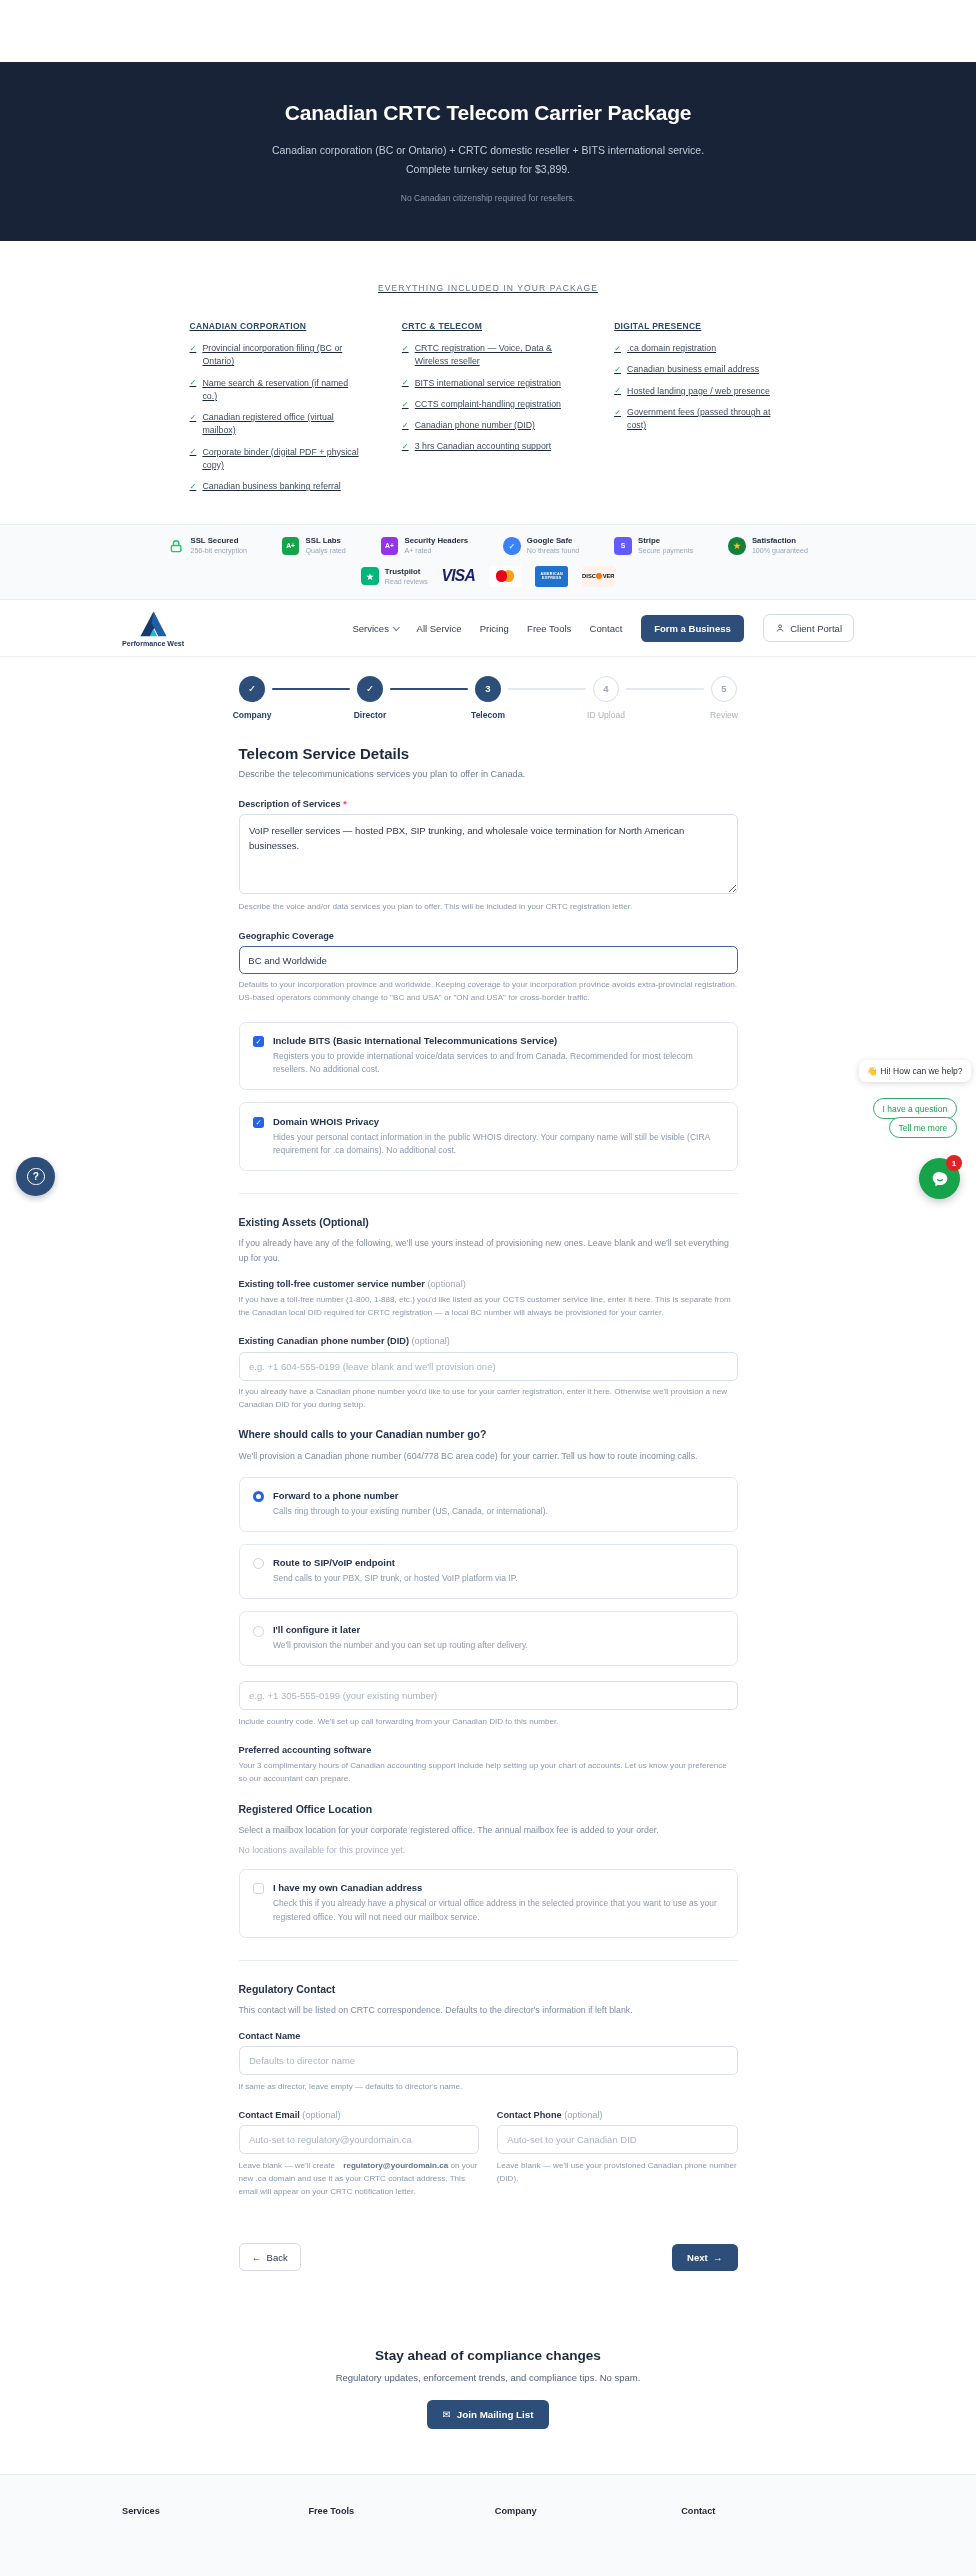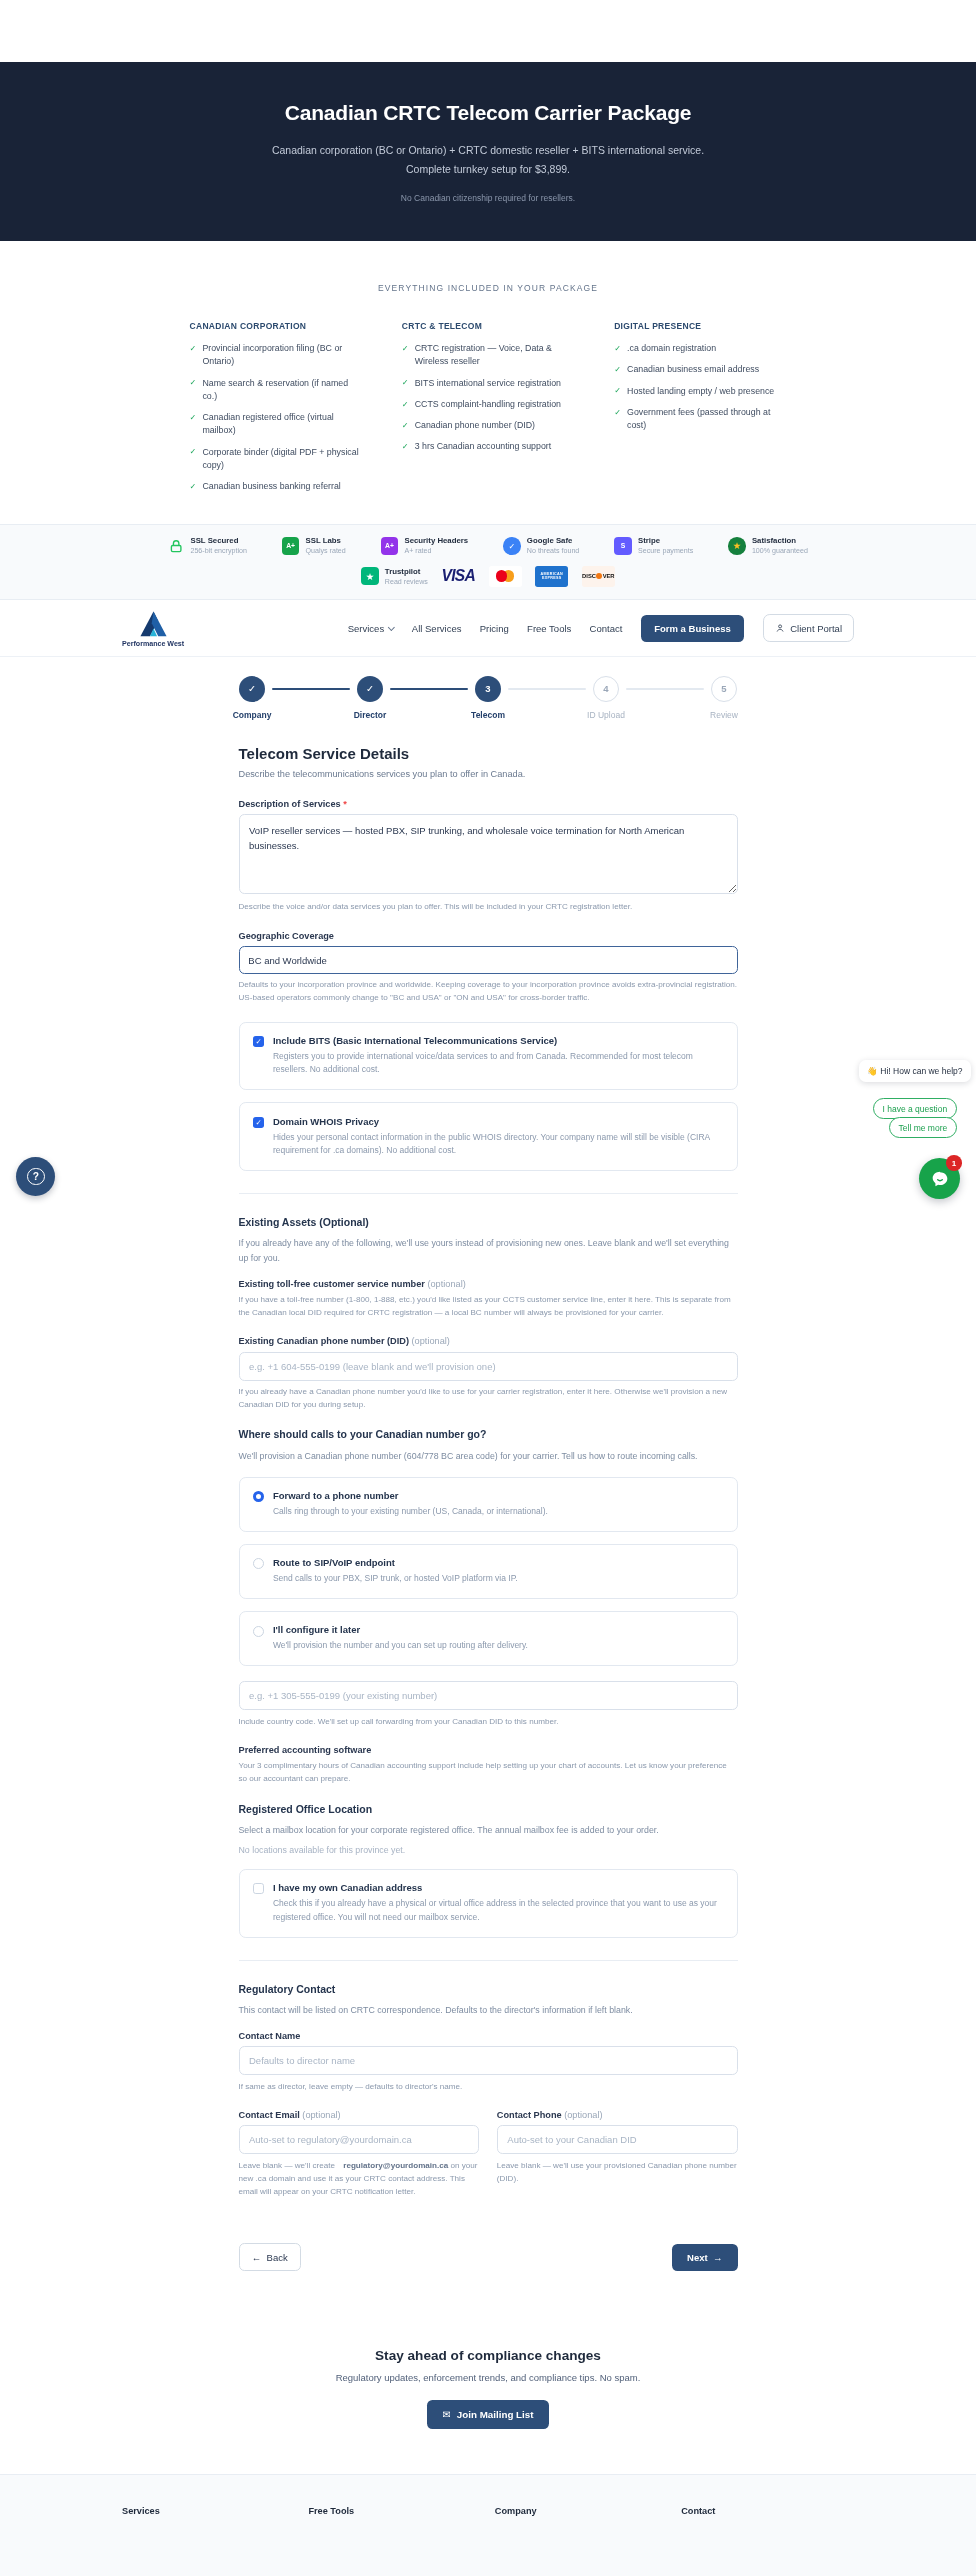--- a/index.html
+++ b/index.html
@@ -12,21 +12,21 @@
   .page-top { background:#fff; }
   .top-spacer { height:62px; background:#fff; }
 
   
   .hero { background:#192337; color:#fff; text-align:center; padding:39px 13.6px 38px; }
   .hero h1 { font-size:21px; font-weight:bold; margin:0 0 16.3px; letter-spacing:-0.2px; }
   .hero .sub { font-size:10.5px; color:#c3cbd9; line-height:1.8; max-width:434px; margin:0 auto 13.6px; }
   .hero .note { font-size:8.5px; color:#8a96ab; }
 
   
-  .included { padding:42px 0 23px; }
+  .included { padding:42px 0 23px;text-decoration:underline; }
   .included-heading { text-align:center; font-size:8.5px; letter-spacing:1.1px; color:#64748b; margin-bottom:28.5px; }
   .inc-cols { width:597px; margin:0 auto; display:grid; grid-template-columns:1fr 1fr 1fr; gap:40px; }
   .col-title { font-size:8.5px; font-weight:bold; color:#2c4a6e; letter-spacing:0.3px; margin-bottom:11px; }
   .inc-item { display:flex; gap:6.1px; font-size:8.8px; color:#3f4c60; line-height:1.5; margin-bottom:8.1px; }
   .inc-check { color:#22a85f; font-size:8.1px; flex:none; margin-top:0.7px; }
 
   
   .trustband { background:#f8fafc; border-top:0.7px solid #e8edf3; border-bottom:0.7px solid #e8edf3; padding:11px 0 12.2px; }
   .badges { display:flex; justify-content:center; align-items:center; gap:35px; }
   .badge { display:flex; align-items:center; gap:6.1px; }
@@ -207,21 +207,21 @@
         <div class="inc-item">
             <span class="inc-check">✓</span>
             <span>.ca domain registration</span>
           </div>
         <div class="inc-item">
             <span class="inc-check">✓</span>
             <span>Canadian business email address</span>
           </div>
         <div class="inc-item">
             <span class="inc-check">✓</span>
-            <span>Hosted landing empty / web presence</span>
+            <span>Hosted landing page / web presence</span>
           </div>
         <div class="inc-item">
             <span class="inc-check">✓</span>
             <span>Government fees (passed through at cost)</span>
           </div>
       </div>
     </div>
   </section>
 
   <section class="trustband">
@@ -306,21 +306,21 @@
           <path d="M30 4 L52 46 L38 46 L27 24 Z" fill="#1f5fa6"></path>
           <path d="M24 46 L30 33 L36 46 Z" fill="#27b3d8"></path>
         </svg>
         <span class="brand-name">Performance West</span>
       </div>
       <div class="nav-right">
         <span class="nav-link">
             <span>Services</span>
             <span class="chev"></span>
           </span>
-        <span class="nav-link">All Services</span>
+        <span class="nav-link">All Service</span>
         <span class="nav-link">Pricing</span>
         <span class="nav-link">Free Tools</span>
         <span class="nav-link">Contact</span>
         <button class="btn-primary">Form a Business</button>
         <button class="btn-portal">
           <svg width="10.2" height="10.2" viewBox="0 0 24 24" fill="none" stroke="#334155" stroke-width="2">
               <circle cx="12" cy="8" r="3.5"></circle>
               <path d="M5 20c1.5-3.5 4-5 7-5s5.5 1.5 7 5"></path>
             </svg>
           <span>Client Portal</span>

